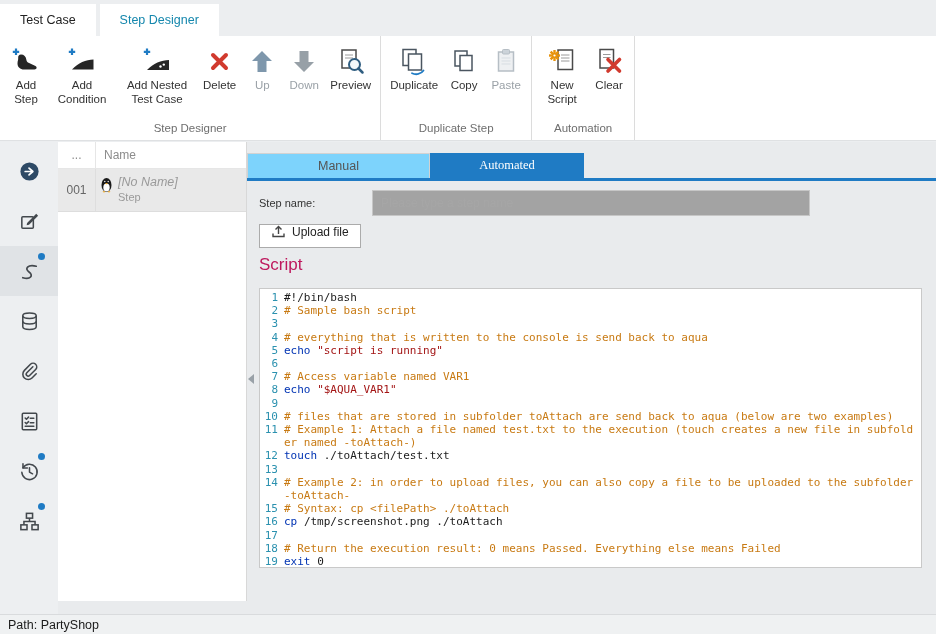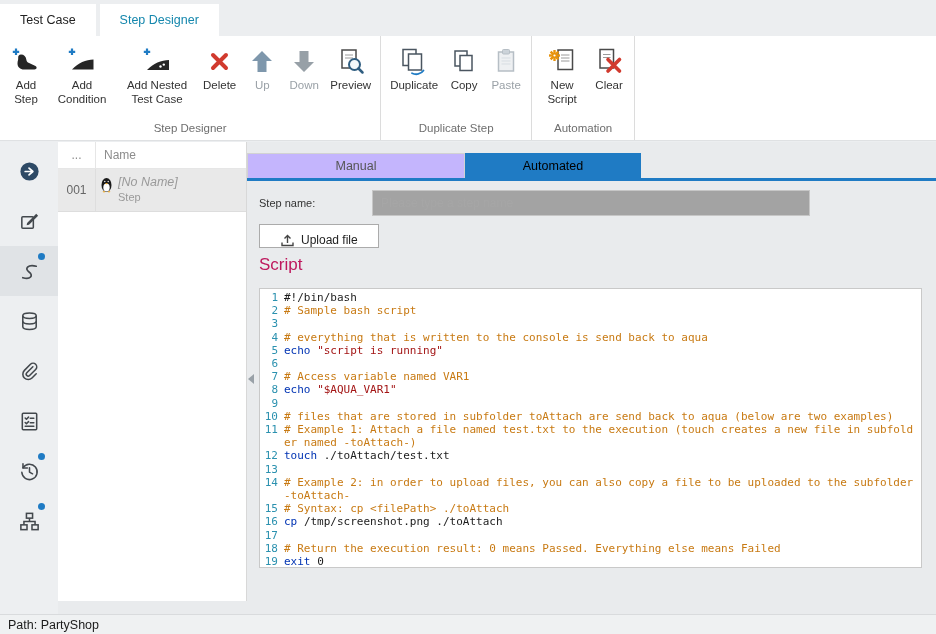--- a/index.html
+++ b/index.html
@@ -41,31 +41,31 @@
   .sl-row { display:flex; height:43px; background:#e9e9e9; border-bottom:1px solid #ddd; }
   .sl-id { width:38px; border-right:1px solid #dedede; display:flex; align-items:center; justify-content:center; color:#666; }
   .sl-main { flex:1; display:flex; align-items:flex-start; gap:5px; padding:6px 0 0 4px; }
   .sl-title { font-style:italic; color:#9a9a9a; font-size:12.5px; }
   .sl-sub { color:#9a9a9a; font-size:11px; margin-top:2px; }
 
   
   .main { flex:1; position:relative; background:#e9ebed; }
   .mtabs { position:absolute; top:11px; left:0; display:flex; }
   .mtab { height:25px; display:flex; align-items:center; justify-content:center; font-size:12.5px; cursor:default; }
-  .mtab.manual { width:218px; background:#c4b5fd; border:1px solid #d2d2d2; border-bottom:none; color:#555; }
-  .mtab.automated { width:176px; background:#1F7BC4; color:#000000; }
+  .mtab.manual { width:183px; background:#7dd3fc; border:1px solid #d2d2d2; border-bottom:none; color:#555; }
+  .mtab.automated { width:154px; background:#1F7BC4; color:#ffffff;font-family:Liberation Serif, serif; }
   .munderline { position:absolute; top:36px; left:0; right:0; height:3px; background:#1F7BC4; }
   .collapse { position:absolute; left:1px; top:232px; width:0; height:0; border-top:5px solid transparent; border-bottom:5px solid transparent; border-right:6px solid #99a1a8; }
 
   .stepname-row { position:absolute; top:48px; left:12px; display:flex; align-items:center; }
   .stepname-label { width:113px; font-size:11px; color:#333; }
   .stepname-input { width:438px; height:26px; border:1px solid #c6c6c6; background:#a3a3a3; font-size:12px; padding:0 8px; color:#333; font-family:"Liberation Sans",sans-serif; }
   .stepname-input::placeholder { color:#a6a6a6; }
 
-  .upload-btn { position:absolute; top:82px; left:12px; height:24px; display:inline-flex; align-items:flex-end; gap:6px; border:1px solid #ababab; background:#fff; padding:0 20px; font-size:12px; color:#222; cursor:default; }
+  .upload-btn { position:absolute; top:82px; left:12px; height:24px; display:inline-flex; align-items:flex-start; gap:6px; border:1px solid #ababab; background:#fff; padding:0 11px; font-size:12px; color:#222; cursor:default; }
 
   .script-heading { position:absolute; top:113px; left:12px; font-size:17px; color:#be185d; }
 
   .editor { position:absolute; top:146px; left:12px; width:663px; height:280px; background:#fff; border:1px solid #c9c9c9; overflow:hidden; padding-top:2px;
             font-family:"DejaVu Sans Mono","Liberation Mono",monospace; font-size:11px; }
   .crow { display:flex; line-height:13.2px; }
   .cnum { width:24px; flex-shrink:0; text-align:right; padding-right:6px; color:#2B91AF; }
   .ctext { flex:1; padding-right:6px; white-space:pre-wrap; word-break:break-all; color:#1b1b1b; min-height:13.2px; }
   .seg-plain { color:#1b1b1b; }
   .seg-comment { color:#C87A13; }

